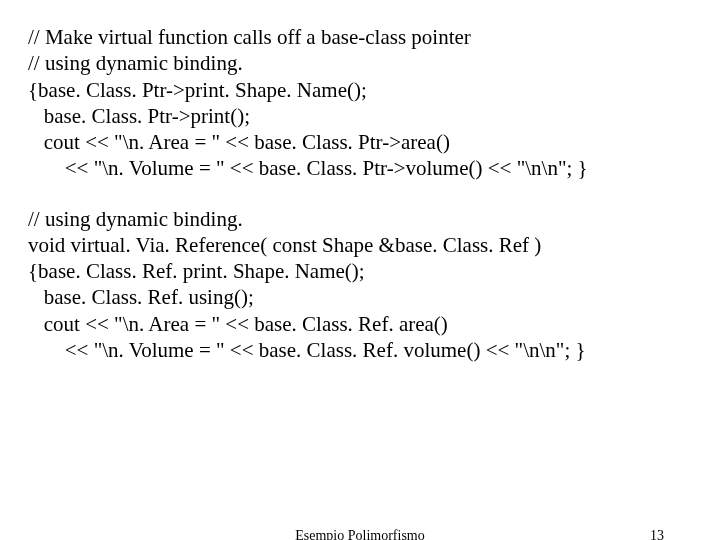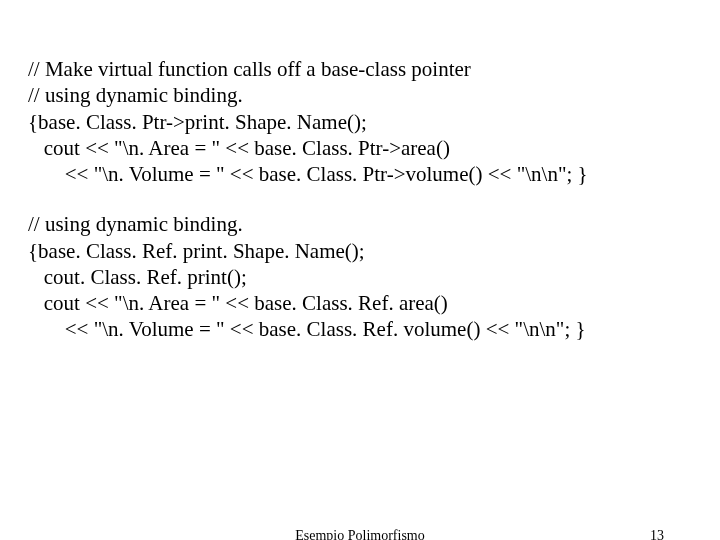--- a/index.html
+++ b/index.html
@@ -8,21 +8,20 @@
     width: 720px;
     height: 540px;
     background: #fff;
     font-family: "Times New Roman", Times, serif;
     color: #000;
     position: relative;
     overflow: hidden;
   }
   .content {
     padding: 24px 28px 0 28px;
-    margin-top: 32px;
   }
   .code-block p {
     margin: 0;
     font-size: 21px;
     line-height: 1.25;
     white-space: pre;
   }
   .spacer {
     height: 24px;
   }
@@ -45,30 +44,32 @@
   }
 </style>
 </head>
 <body>
 
 <div class="content">
   <div class="code-block">
     <p>// Make virtual function calls off a base-class pointer</p>
     <p>// using dynamic binding.</p>
     <p>{base. Class. Ptr-&gt;print. Shape. Name();</p>
+    <p>   base. Class. Ptr-&gt;print();</p>
     <p>   cout &lt;&lt; "\n. Area = " &lt;&lt; base. Class. Ptr-&gt;area()</p>
     <p>       &lt;&lt; "\n. Volume = " &lt;&lt; base. Class. Ptr-&gt;volume() &lt;&lt; "\n\n"; }</p>
   </div>
 
   <div class="spacer"></div>
 
   <div class="code-block">
     <p>// using dynamic binding.</p>
+    <p>void virtual. Via. Reference( const Shape &amp;base. Class. Ref )</p>
     <p>{base. Class. Ref. print. Shape. Name();</p>
-    <p>   cout. Class. Ref. print();</p>
+    <p>   base. Class. Ref. using();</p>
     <p>   cout &lt;&lt; "\n. Area = " &lt;&lt; base. Class. Ref. area()</p>
     <p>       &lt;&lt; "\n. Volume = " &lt;&lt; base. Class. Ref. volume() &lt;&lt; "\n\n"; }</p>
   </div>
 </div>
 
 <div class="footer">
   <span class="footer-title">Esempio Polimorfismo</span>
   <span class="footer-page">13</span>
 </div>
 

